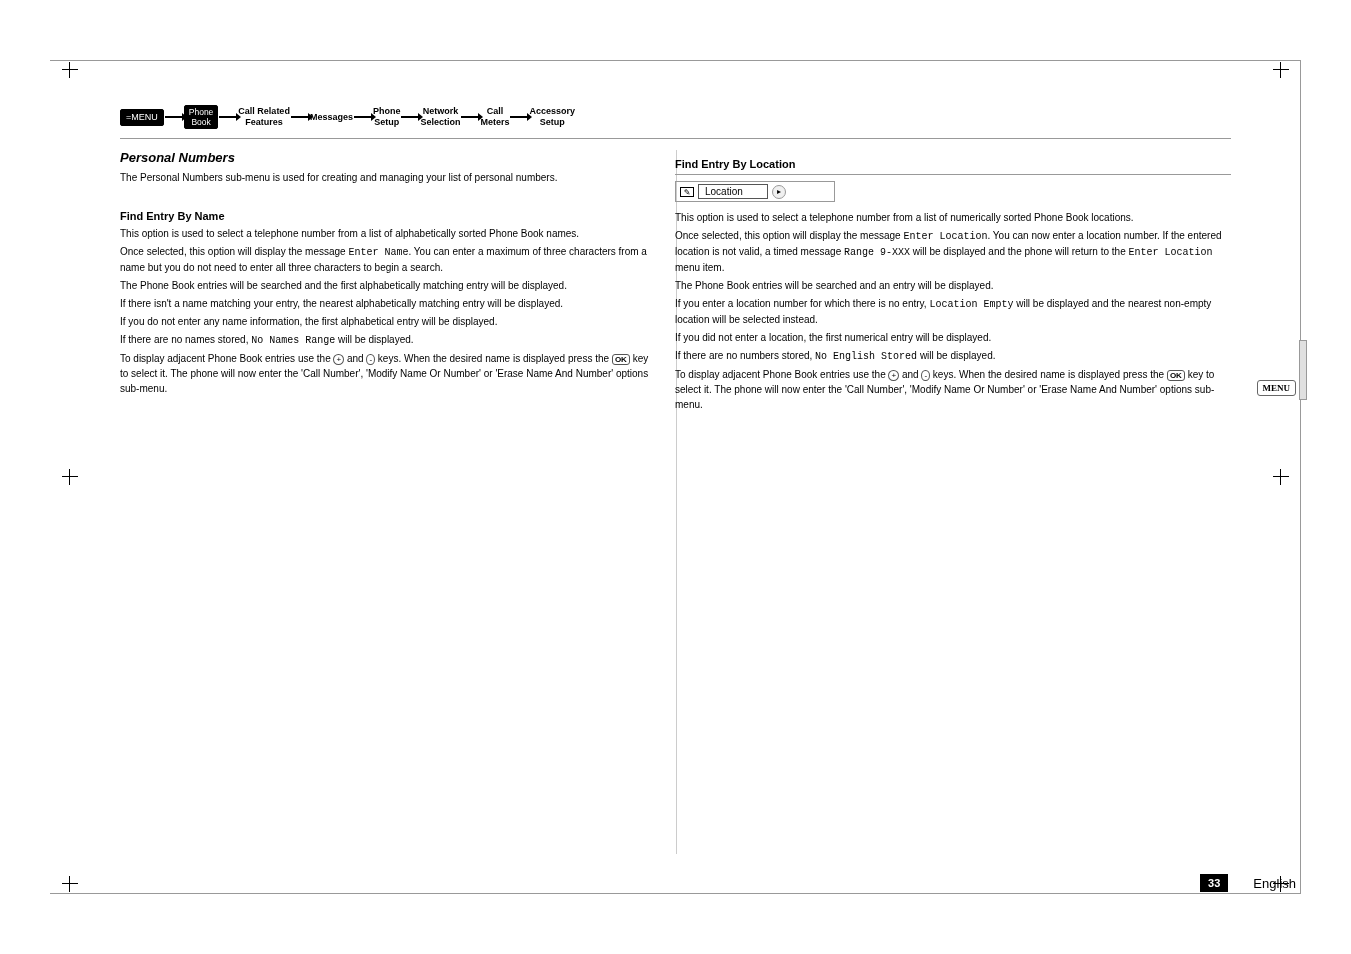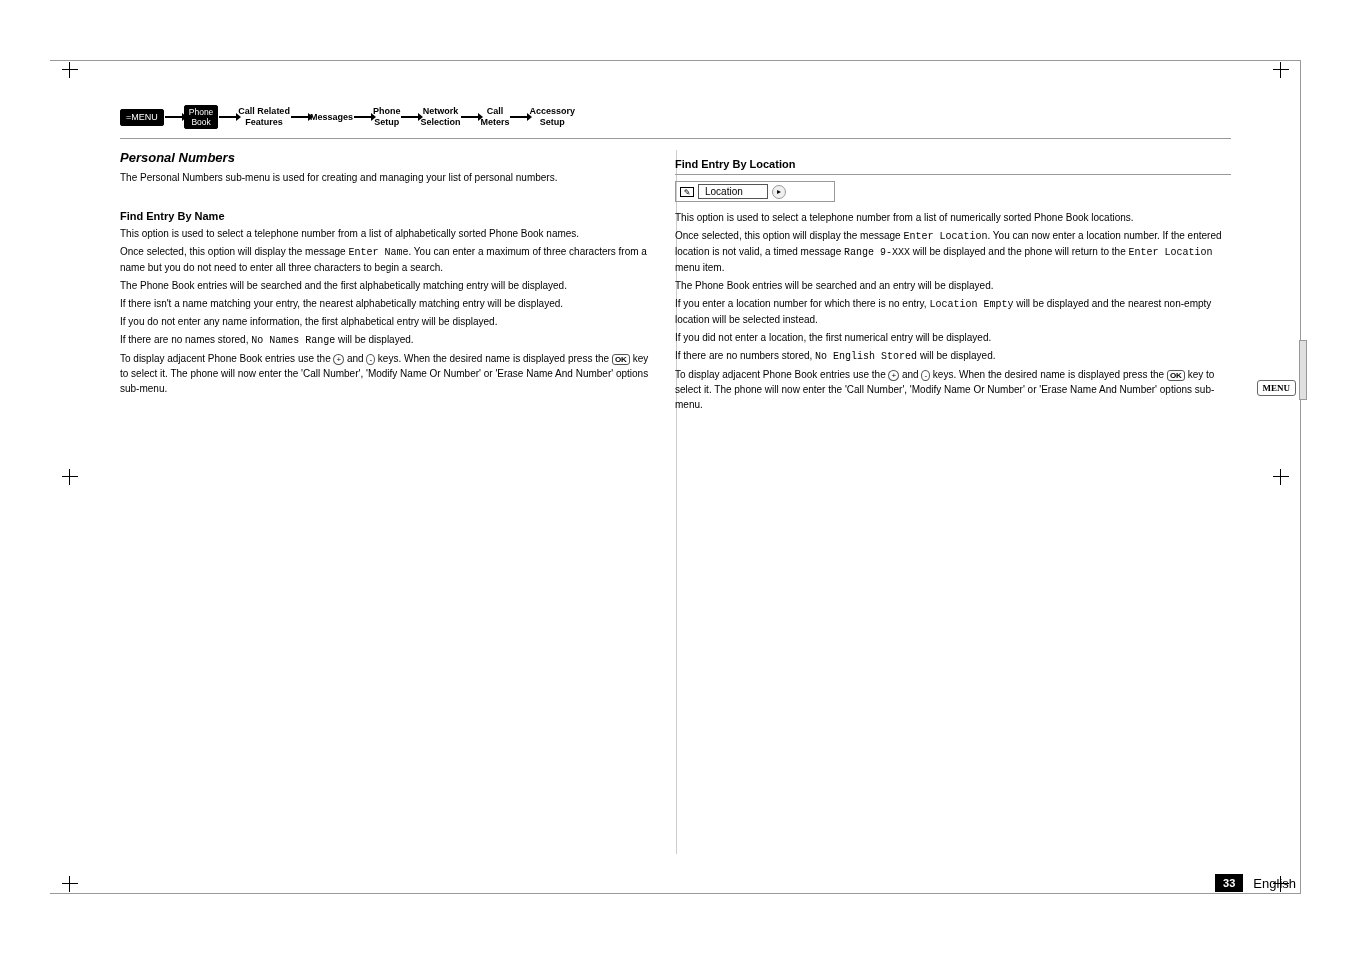--- a/index.html
+++ b/index.html
@@ -185,21 +185,21 @@
       font-family: Liberation Serif, serif;
     }
 
     
     .footer-area {
       position: absolute;
       bottom: 62px;
       right: 55px;
       display: flex;
       align-items: center;
-      gap: 10px;
+      gap: 25px;
     }
 
     .page-number-box {
       background: #000;
       color: #fff;
       padding: 3px 8px;
       font-size: 11px;
       font-weight: bold;
     }
 

